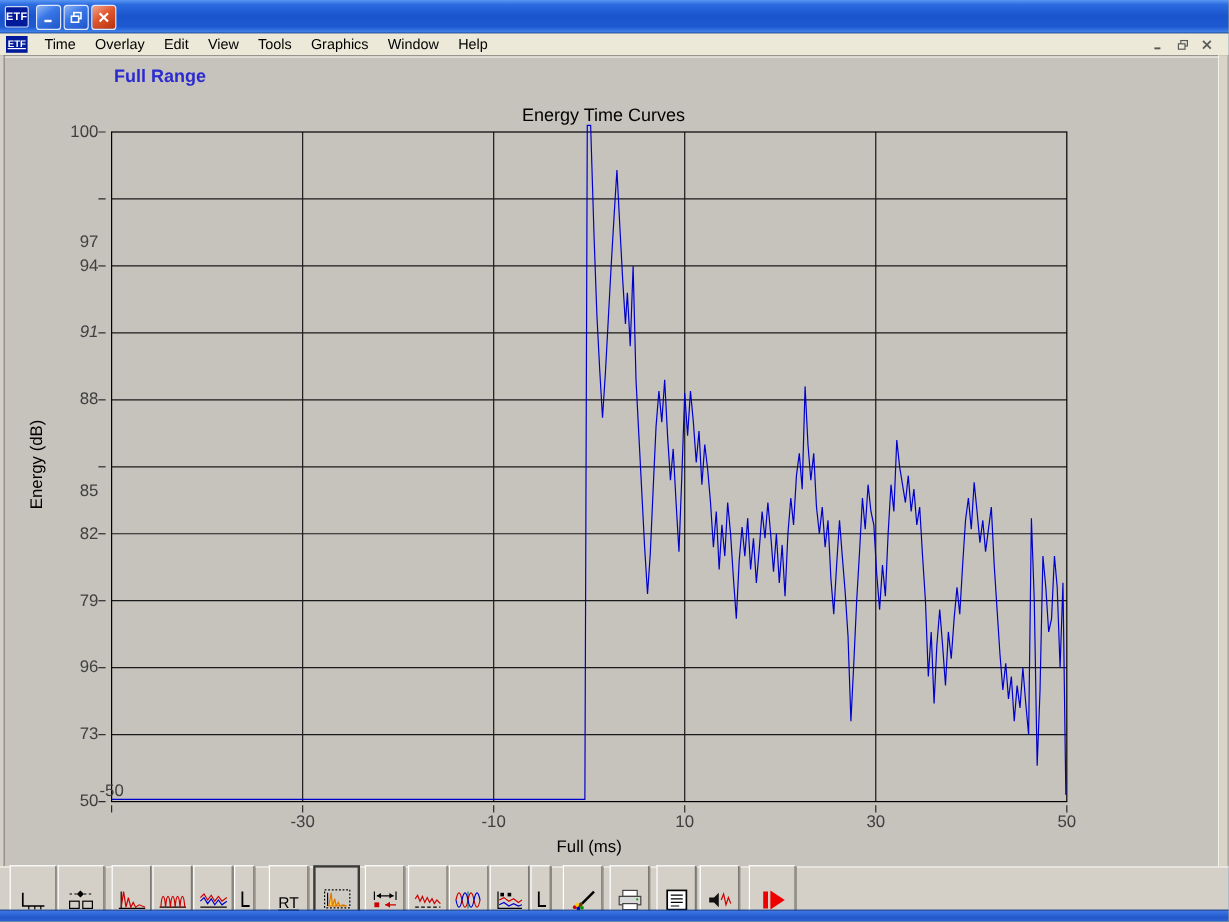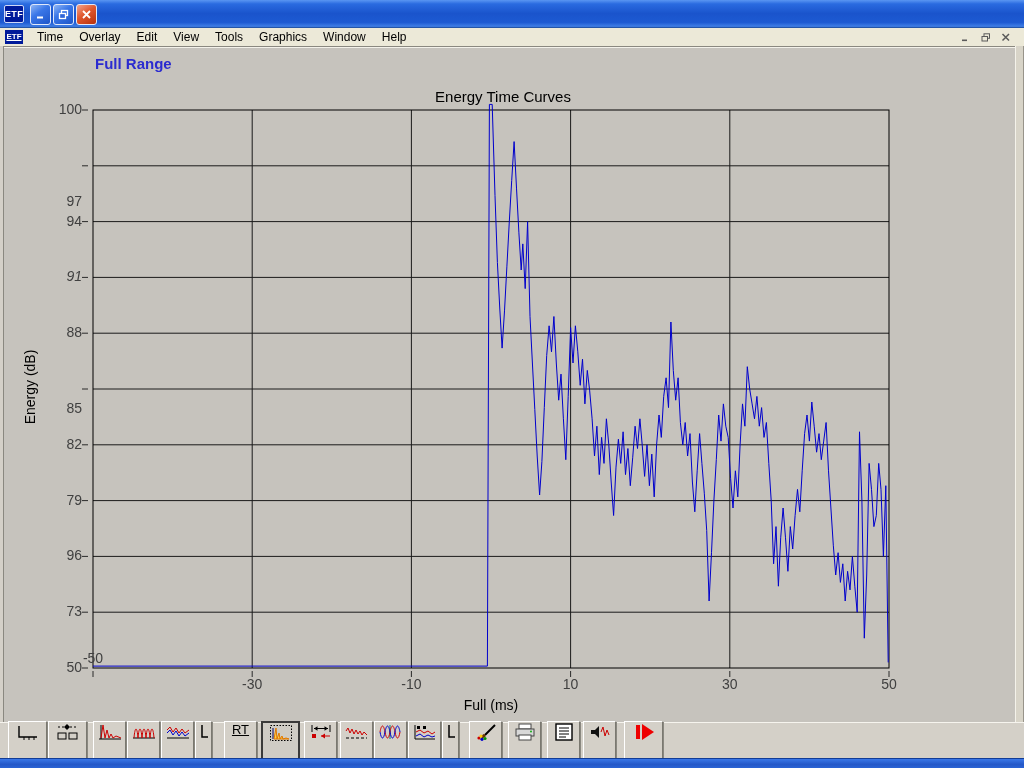--- a/index.html
+++ b/index.html
@@ -54,21 +54,21 @@
   .tick-label.y{width:40px;text-align:right;left:42px;}
   .xlabel{position:absolute;left:93px;top:651px;width:796px;text-align:center;font-size:14px;color:#000;}
   .ylabel{position:absolute;left:30px;top:341px;transform:translate(-50%,-50%) rotate(-90deg);
     white-space:nowrap;font-size:14px;color:#000;}
 
   
   .toolbar{position:absolute;top:722px;left:0;width:1024px;height:36px;background:#d4d0c8;
     border-top:1px solid #f6f4ee;display:flex;align-items:center;padding-left:8px;}
   .tbtn{height:40px;width:33px;background:#d4d0c8;border:1px solid;flex:none;
     border-color:#ffffff #7a7870 #7a7870 #ffffff;box-shadow:1px 1px 0 #8a8880;
-    display:flex;align-items:flex-start;justify-content:center;padding:0;margin-right:1px;cursor:default;}
+    display:flex;align-items:flex-end;justify-content:center;padding:0;margin-right:1px;cursor:default;}
   .tbtn.wide{width:39px;}
   .tbtn.narrow{width:17px;}
   .tbtn.active{border:2px solid #3a3a3a;background:#cfccc5;box-shadow:none;}
   .rt{font-size:13px;text-decoration:underline;color:#000;}
 
   
   .taskbar-edge{position:absolute;left:0;top:758px;width:1024px;height:10px;
     background:linear-gradient(180deg,#3a77e8,#2458c8 60%,#2b63d4);border-top:1px solid #123c96;}
 </style>
 </head>

